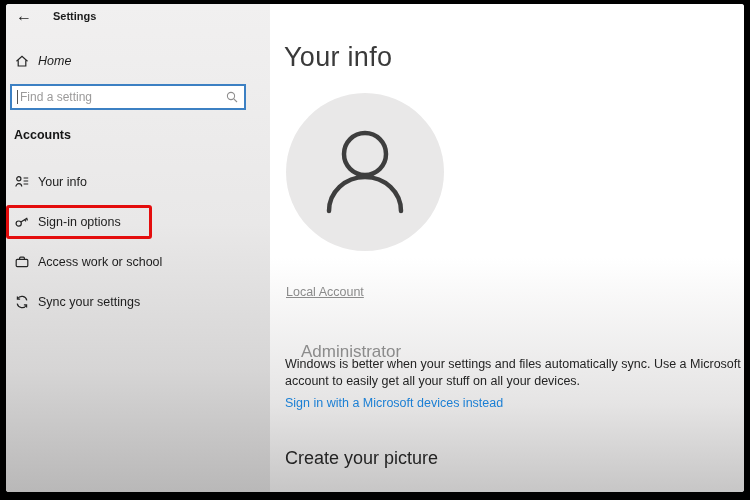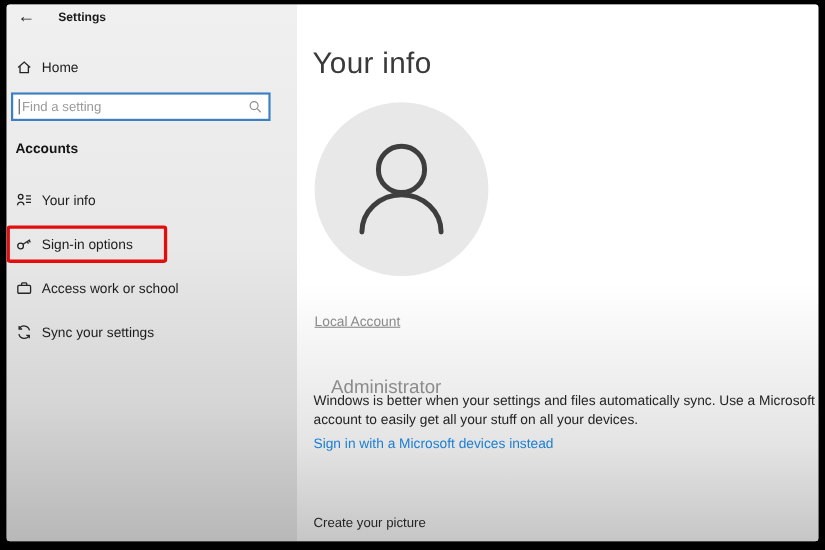--- a/index.html
+++ b/index.html
@@ -25,20 +25,21 @@
   }
   .back-btn {
     font-size:16px; line-height:18px; color:#222; cursor:pointer;
     background:none; border:none; font-family:inherit; padding:0 2px;
   }
   .app-title { font-size:11px; font-weight:700; color:#1b1b1b; }
   .side-row {
     position:absolute; left:0; right:6px; height:30px;
     display:flex; align-items:center; padding-left:8px; gap:8px;
     cursor:pointer;
+    font-style:italic;
   }
   .side-row .ico { width:16px; height:16px; flex:none; color:#242424; display:flex; }
   .side-row .lbl { font-size:12.5px; color:#1d1d1d; white-space:nowrap; }
   .home-row { top:42px; }
   .searchbox {
     position:absolute; top:80px; left:4px; width:236px; height:26px;
     background:#fff; border:2px solid #3c80c3;
     display:flex; align-items:center; padding:0 5px; gap:2px;
   }
   .caret { width:1px; height:14px; background:#555; flex:none; }
@@ -86,22 +87,22 @@
   .account-role { position:absolute; top:298px; left:31px; font-size:17px; color:#8b8b8b;margin-top:40px; }
   .sync-text {
     position:absolute; top:352px; left:15px; width:458px;
     font-size:12.5px; line-height:17px; color:#242424;
   }
   .ms-link {
     position:absolute; top:392px; left:15px;
     font-size:12.5px; color:#1b7fd4; text-decoration:none; cursor:pointer;
   }
   .create-heading {
-    position:absolute; top:464px; left:15px;
-    font-size:12px; font-weight:400; color:#242424;
+    position:absolute; top:444px; left:15px;
+    font-size:18px; font-weight:400; color:#242424;
   }
   svg { display:block; }
 </style>
 </head>
 <body>
 
 <div class="window">
 
   <div class="sidebar">
 

